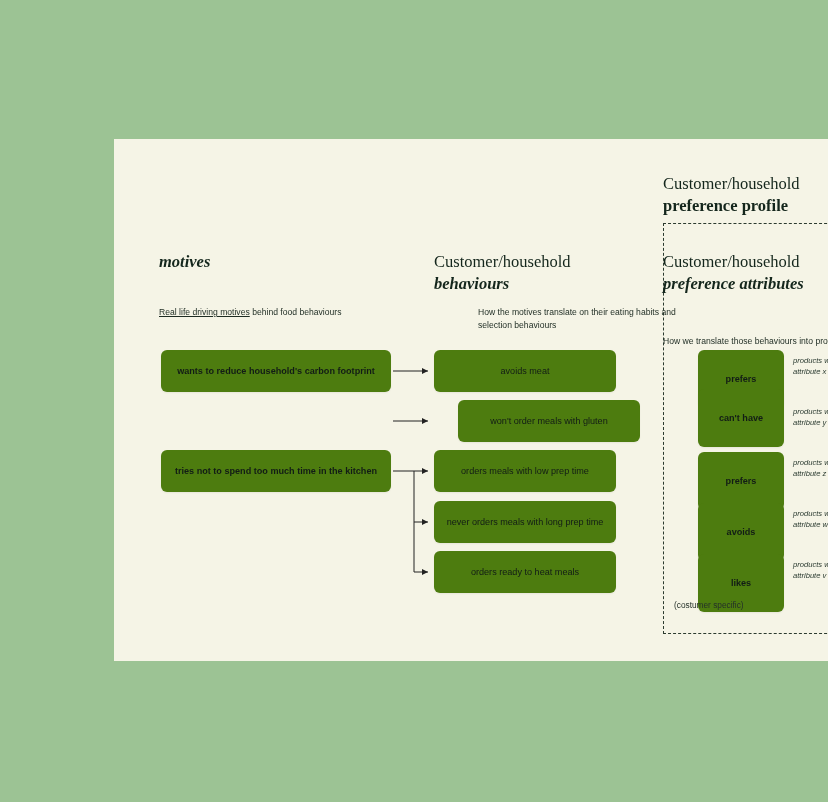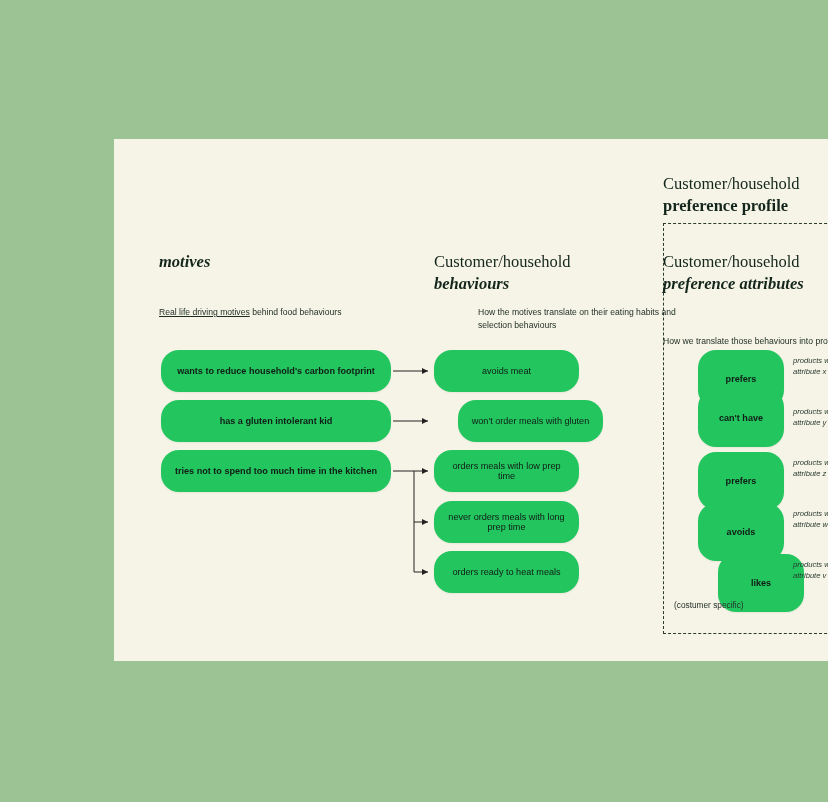--- a/index.html
+++ b/index.html
@@ -78,43 +78,43 @@
     top: 84px;
     width: 300px;
     height: 411px;
     border: 1px dashed #2b3a2e;
     box-sizing: border-box;
   }
 
   
   .card {
     position: absolute;
-    background: #22c55e;
-    border-radius: 18px;
+    background: #4d7c0f;
+    border-radius: 6px;
     display: flex;
     align-items: center;
     justify-content: center;
     text-align: center;
     box-shadow: 0 1px 2px rgba(0,0,0,0.06);
     box-sizing: border-box;
   }
 
   .motive-card {
     left: 47px;
     width: 230px;
     height: 42px;
     font-size: 9.1px;
     font-weight: bold;
     color: #121c16;
     padding: 0 10px;
   }
 
   .behaviour-card {
     left: 320px;
-    width: 145px;
+    width: 182px;
     height: 42px;
     font-size: 9.1px;
     font-weight: normal;
     color: #121c16;
     padding: 12px 10px;
   }
 
   .pref-card {
     left: 584px;
     width: 86px;
@@ -196,21 +196,20 @@
     <line x1="279" y1="282" x2="314" y2="282" stroke="#222" stroke-width="1" marker-end="url(#arrowhead)"></line>
 
     <line x1="279" y1="332" x2="300" y2="332" stroke="#222" stroke-width="1"></line>
     <line x1="300" y1="332" x2="300" y2="433" stroke="#222" stroke-width="1"></line>
     <line x1="300" y1="332" x2="314" y2="332" stroke="#222" stroke-width="1" marker-end="url(#arrowhead)"></line>
     <line x1="300" y1="383" x2="314" y2="383" stroke="#222" stroke-width="1" marker-end="url(#arrowhead)"></line>
     <line x1="300" y1="433" x2="314" y2="433" stroke="#222" stroke-width="1" marker-end="url(#arrowhead)"></line>
   </svg>
 
   <div class="card motive-card" style="top:211px;">wants to reduce household's carbon footprint</div>
-  <div class="card motive-card" style="top:261px;">has a gluten intolerant kid</div>
   <div class="card motive-card" style="top:311px;">tries not to spend too much time in the kitchen</div>
 
   <div class="card behaviour-card" style="top:211px;">avoids meat</div>
   <div class="card behaviour-card" style="top:261px;margin-left:24px;">won't order meals with gluten</div>
   <div class="card behaviour-card" style="top:311px;">orders meals with low prep time</div>
   <div class="card behaviour-card" style="top:362px;">never orders meals with long prep time</div>
   <div class="card behaviour-card" style="top:412px;">orders ready to heat meals</div>
 
   <div class="card pref-card" style="top:211px;">prefers</div>
   <div class="pref-note" style="top:216px;">
@@ -229,21 +228,21 @@
     <div>products with</div>
     <div>attribute z</div>
   </div>
 
   <div class="card pref-card" style="top:364px;">avoids</div>
   <div class="pref-note" style="top:369px;">
     <div>products with</div>
     <div>attribute w</div>
   </div>
 
-  <div class="card pref-card" style="top:415px;margin-left:20px;">likes</div>
+  <div class="card pref-card" style="top:415px;">likes</div>
   <div class="pref-note" style="top:420px;">
     <div>products with</div>
     <div>attribute v</div>
   </div>
 
   <div id="costumer-specific">(costumer specific)</div>
 
 </div>
 
 </body></html>

